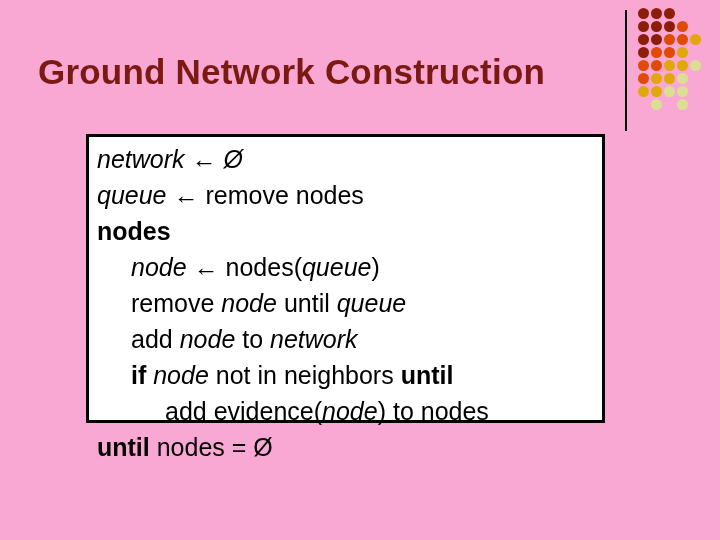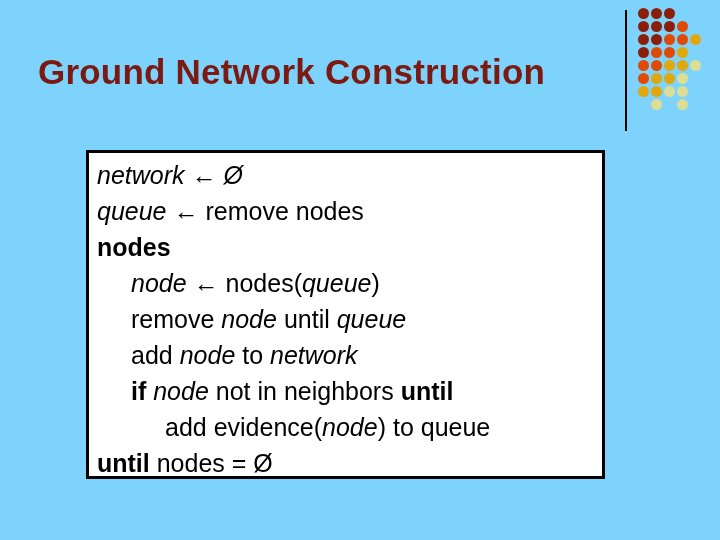--- a/index.html
+++ b/index.html
@@ -13,21 +13,21 @@
     overflow: hidden;
     font-family: "Liberation Sans", sans-serif;
     position: relative;
   }
 
   #slide {
     position: absolute;
     left: 0; top: 0;
     width: 720px;
     height: 540px;
-    background: #7dd3fc;
+    background: #f9a8d4;
   }
 
   
   #title {
     position: absolute;
     left: 38px;
     top: 50px;
     width: 575px;
     font-size: 35px;
     font-weight: bold;
@@ -71,23 +71,23 @@
     margin-right: 2px;
     border-radius: 50%;
     vertical-align: top;
   }
   .deco-dot.empty { background: transparent; }
 
   
   #code-box {
     position: absolute;
     left: 86px;
-    top: 150px;
+    top: 134px;
     width: 519px;
-    height: 329px;
+    height: 289px;
     border: 3px solid #737373;
     box-sizing: border-box;
     background: #ffffff;
   }
   #code-lines {
     position: absolute;
     left: 8px;
     top: 4px;
     width: 505px;
   }
@@ -129,18 +129,18 @@
 
   <div id="code-box" style="border-color: rgb(0, 0, 0);">
     <div id="code-lines" style="color: rgb(0, 0, 0);">
         <div class="code-line ind-0"><span class="tok var">network</span><span class="tok plain"> ← </span><span class="tok var">Ø</span></div>
         <div class="code-line ind-0"><span class="tok var">queue</span><span class="tok plain"> ← remove nodes</span></div>
         <div class="code-line ind-0"><span class="tok kw">nodes</span></div>
         <div class="code-line ind-1"><span class="tok var">node</span><span class="tok plain"> ← nodes(</span><span class="tok var">queue</span><span class="tok plain">)</span></div>
         <div class="code-line ind-1"><span class="tok plain">remove </span><span class="tok var">node</span><span class="tok plain"> until </span><span class="tok var">queue</span></div>
         <div class="code-line ind-1"><span class="tok plain">add </span><span class="tok var">node</span><span class="tok plain"> to </span><span class="tok var">network</span></div>
         <div class="code-line ind-1"><span class="tok kw">if </span><span class="tok var">node</span><span class="tok plain"> not in neighbors </span><span class="tok kw">until</span></div>
-        <div class="code-line ind-2"><span class="tok plain">add evidence(</span><span class="tok var">node</span><span class="tok plain">) to queue</span></div>
+        <div class="code-line ind-2"><span class="tok plain">add evidence(</span><span class="tok var">node</span><span class="tok plain">) to nodes</span></div>
         <div class="code-line ind-0"><span class="tok kw">until </span><span class="tok plain">nodes = Ø</span></div>
       </div>
   </div>
 
 </div>
 
 </body></html>

